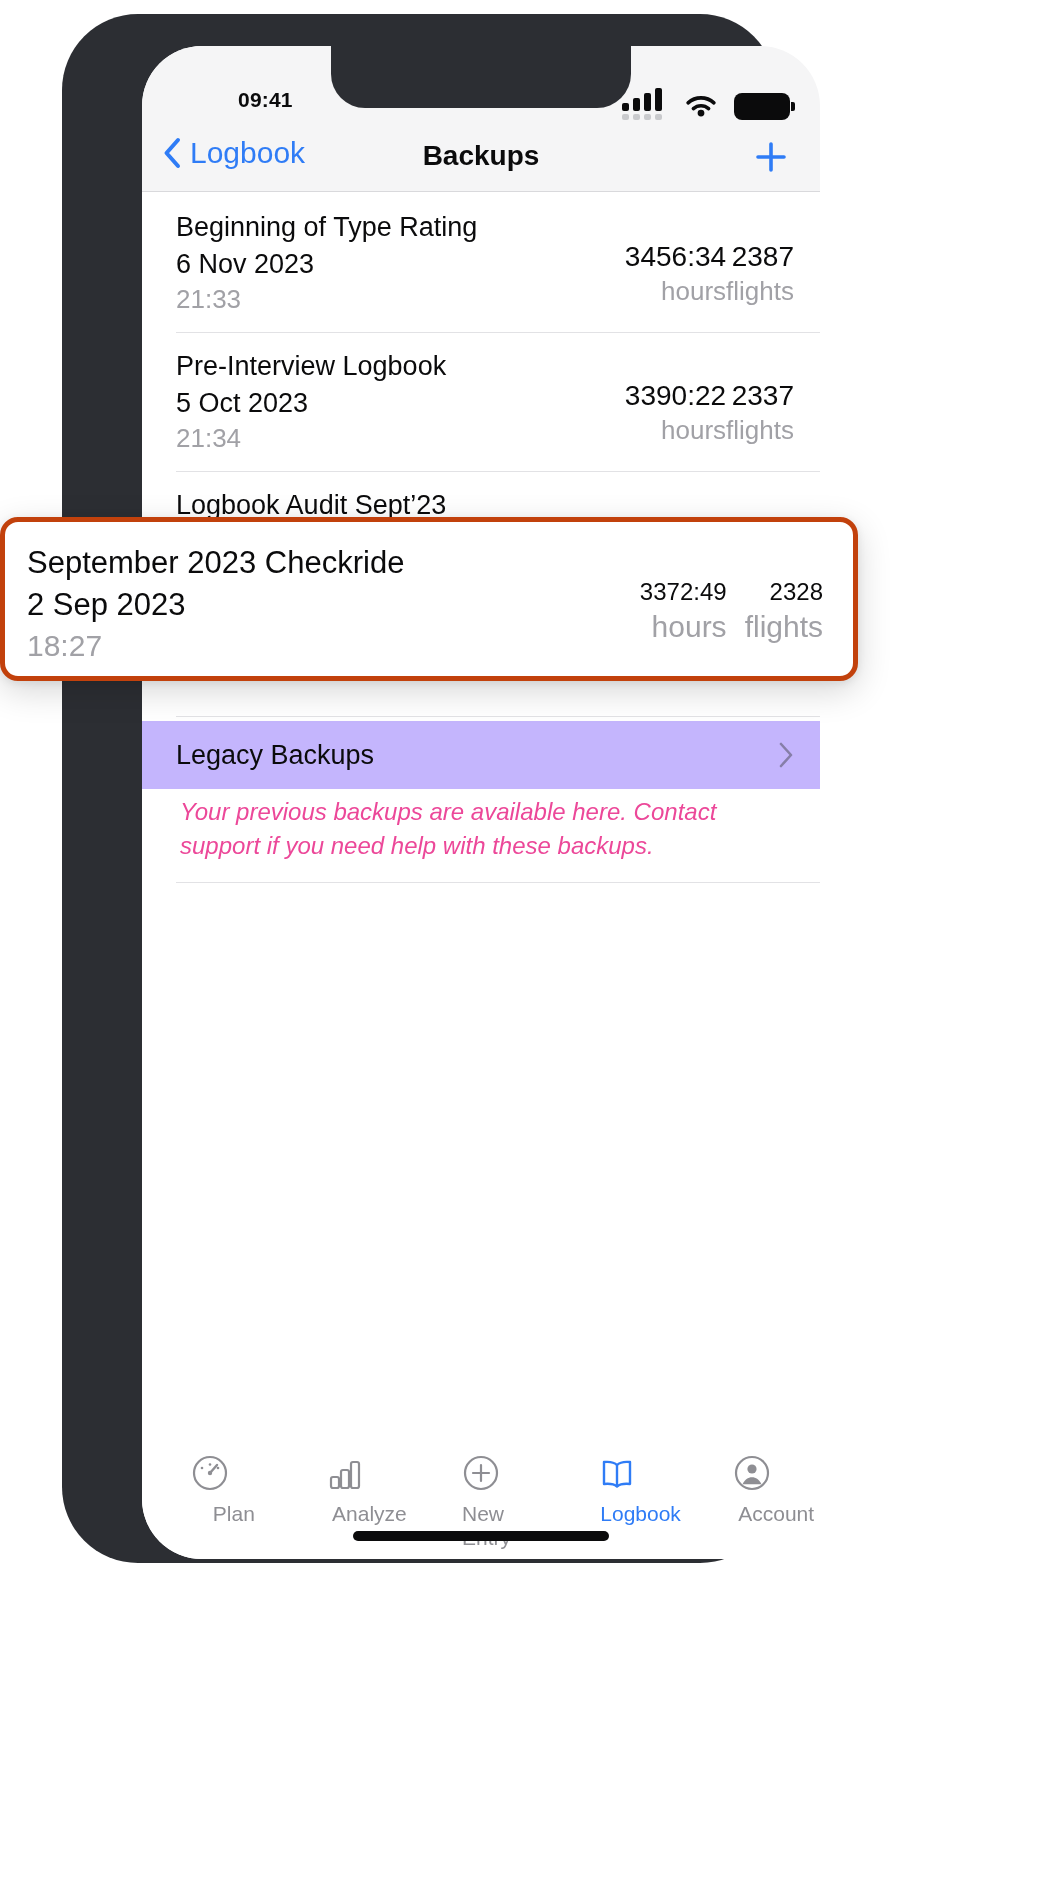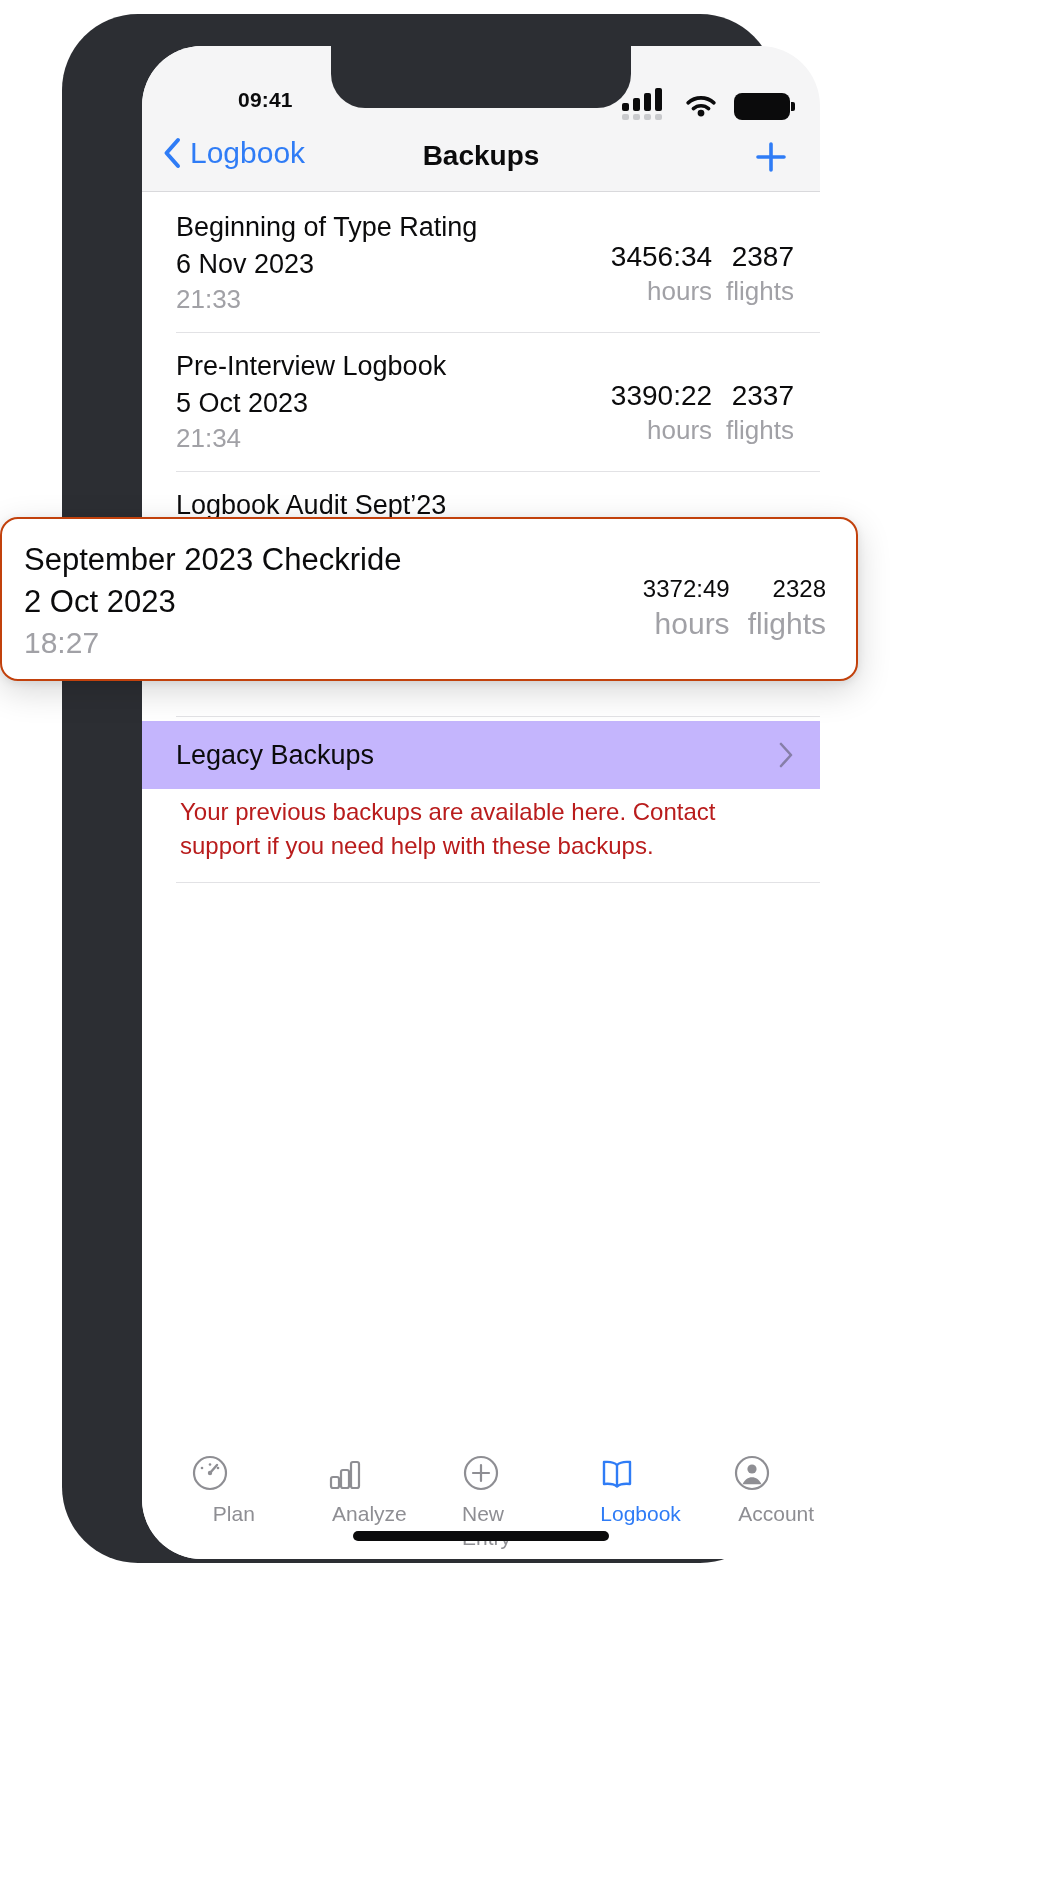--- a/index.html
+++ b/index.html
@@ -119,33 +119,33 @@
   .row-sep:before {
     content: ""; position: absolute;
     left: 34px; right: 0; top: 0; height: 1px;
     background: #e2e2e5;
   }
   .row-left { flex: 1 1 auto; min-width: 0; }
   .row-title { font-size: 27px; color: #0b0b0c; line-height: 1.36; }
   .row-date  { font-size: 27px; color: #0b0b0c; line-height: 1.36; }
   .row-time  { font-size: 26px; color: #a1a1a6; line-height: 1.36; }
 
-  .row-right { display: flex; align-items: flex-start; gap: 14px; padding-top: 30px; }
+  .row-right { display: flex; align-items: flex-start; gap: 0; padding-top: 30px; }
   .metric { text-align: right; }
   .metric-value { font-size: 28px; color: #0b0b0c; line-height: 1.3; white-space: nowrap; }
   .metric-unit  { font-size: 26px; color: #a1a1a6; line-height: 1.3; white-space: nowrap; }
 
   
   #lifted-card {
     position: absolute;
     left: 0px; top: 517px;
     width: 858px; height: 164px;
     background: #ffffff;
     border-radius: 18px;
-    border: 2px solid #c2410c;
+    border: 5px solid #c2410c;
     box-shadow: 0 10px 34px rgba(0,0,0,0.16), 0 2px 8px rgba(0,0,0,0.08);
     display: flex; align-items: flex-start;
     padding: 20px 30px 18px 22px;
     z-index: 40;
   }
   #lifted-card .row-title { font-size: 31px; }
   #lifted-card .row-date  { font-size: 31px; }
   #lifted-card .row-time  { font-size: 30px; }
   #lifted-card .metric-value { font-size: 24px; }
   #lifted-card .metric-unit  { font-size: 30px; }
@@ -160,21 +160,21 @@
     background: #c4b5fd;
     cursor: pointer;
   }
   #legacy-label { font-size: 27px; color: #0b0b0c; flex: 1 1 auto; }
   #legacy-chevron { width: 16px; height: 28px; opacity: .45; }
 
   #legacy-note {
     position: absolute; left: 0; top: 743px;
     width: 678px;
     padding: 6px 44px 20px 38px;
-    font-size: 24px; line-height: 1.42; color: #b91c1c;
+    font-size: 24px; line-height: 1.42; color: #ec4899; font-style: italic;
   }
   #legacy-divider {
     position: absolute; left: 34px; top: 670px; width: 644px; height: 1px; background: #e2e2e5;
   }
   #legacy-divider-bottom {
     position: absolute; left: 34px; top: 836px; width: 644px; height: 1px; background: #e2e2e5;
   }
 
   
   #tab-bar {
@@ -364,21 +364,21 @@
       </div>
 
       <div id="home-indicator"></div>
 
     </div>
   </div>
 
   <div id="lifted-card">
     <div class="row-left">
       <div class="row-title">September 2023 Checkride</div>
-      <div class="row-date">2 Oct 2023</div>
+      <div class="row-date">2 Sep 2023</div>
       <div class="row-time">18:27</div>
     </div>
     <div class="row-right">
       <div class="metric">
         <div class="metric-value">3372:49</div>
         <div class="metric-unit">hours</div>
       </div>
       <div class="metric">
         <div class="metric-value">2328</div>
         <div class="metric-unit">flights</div>

